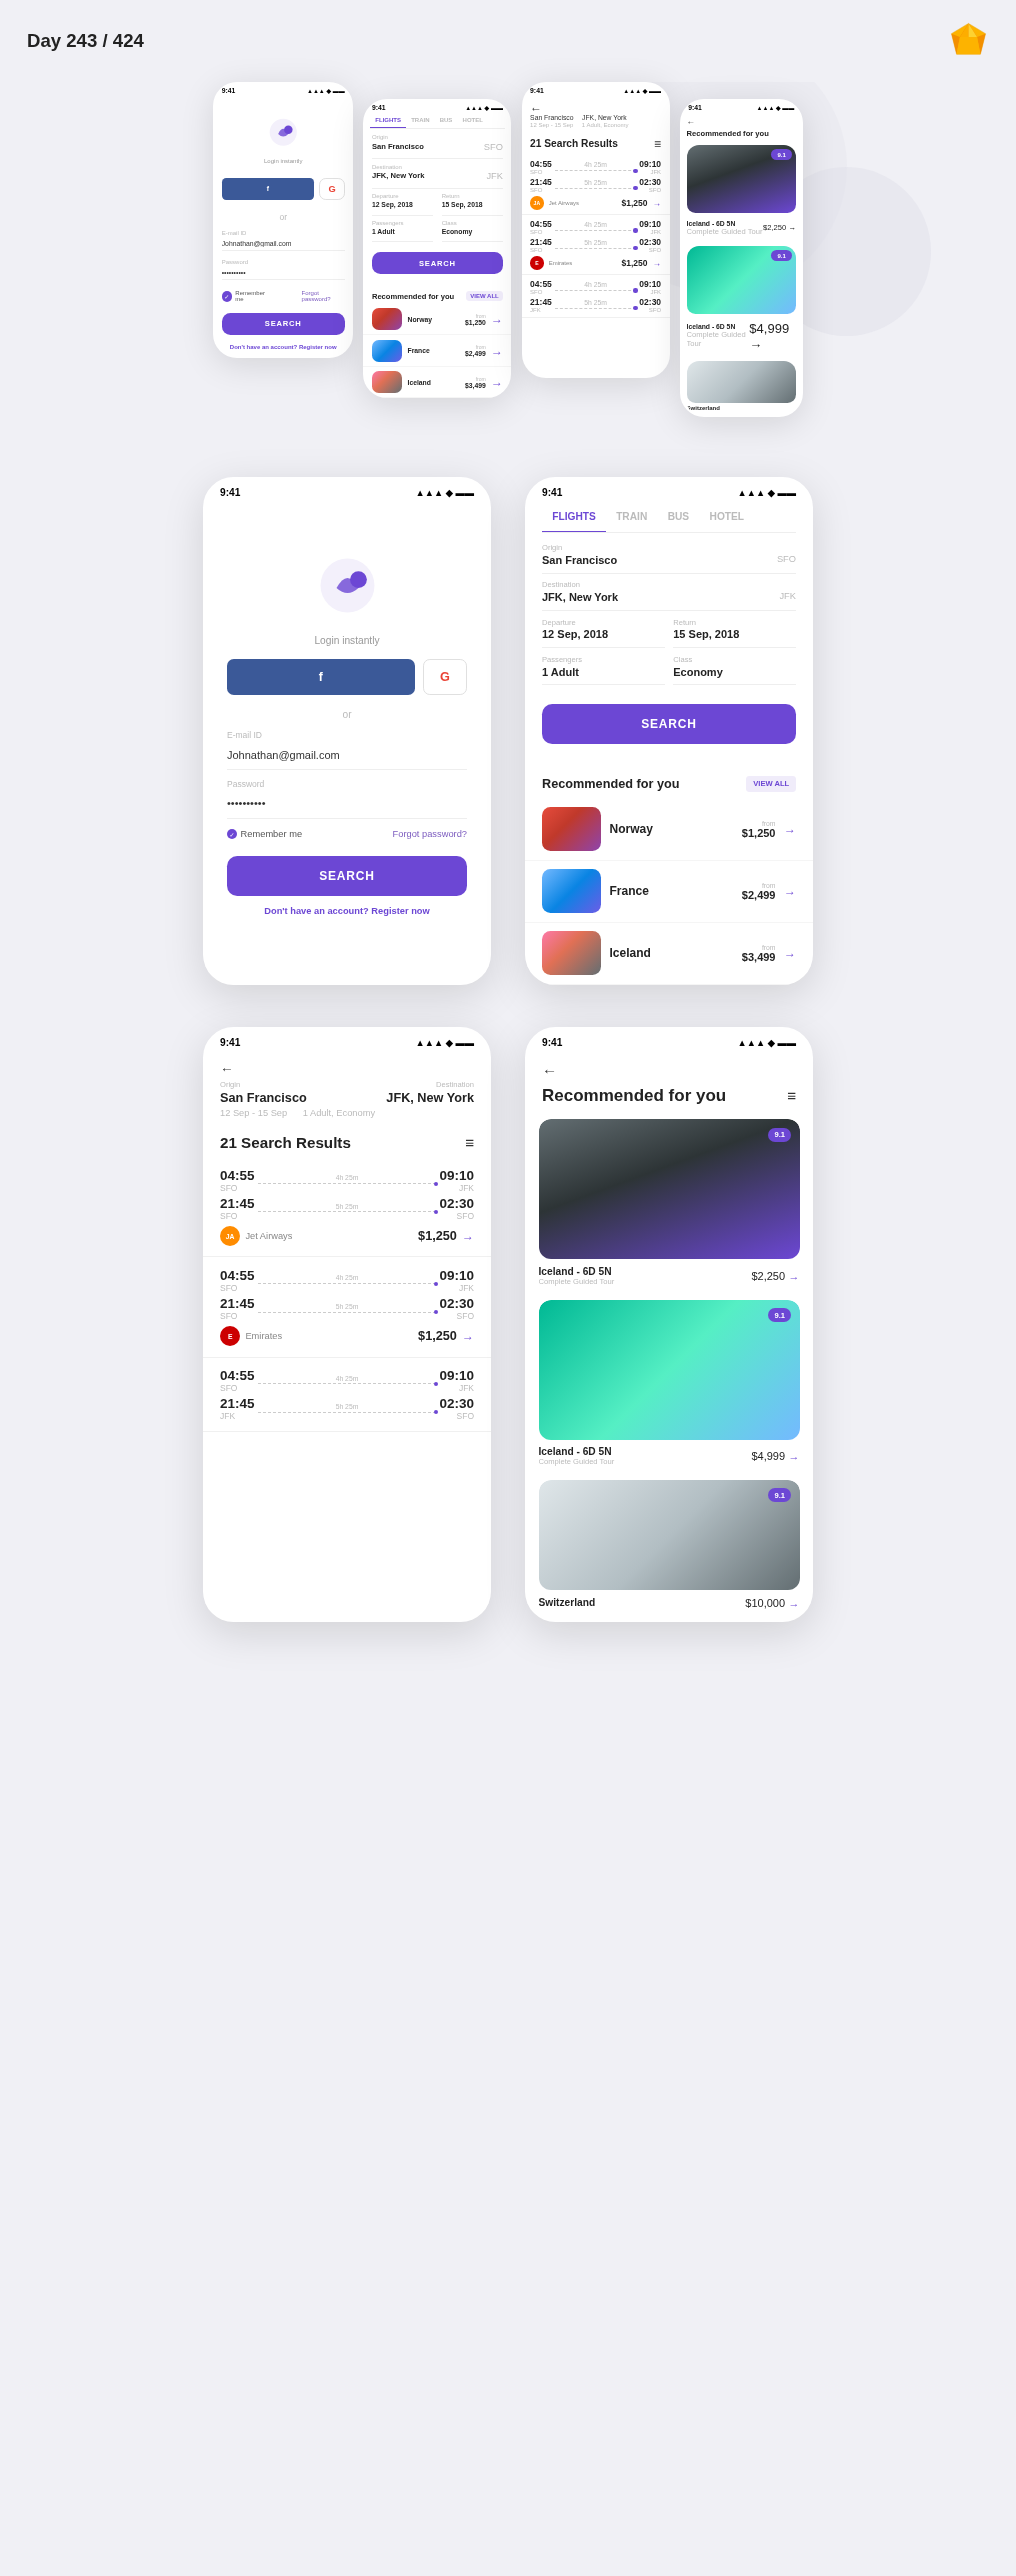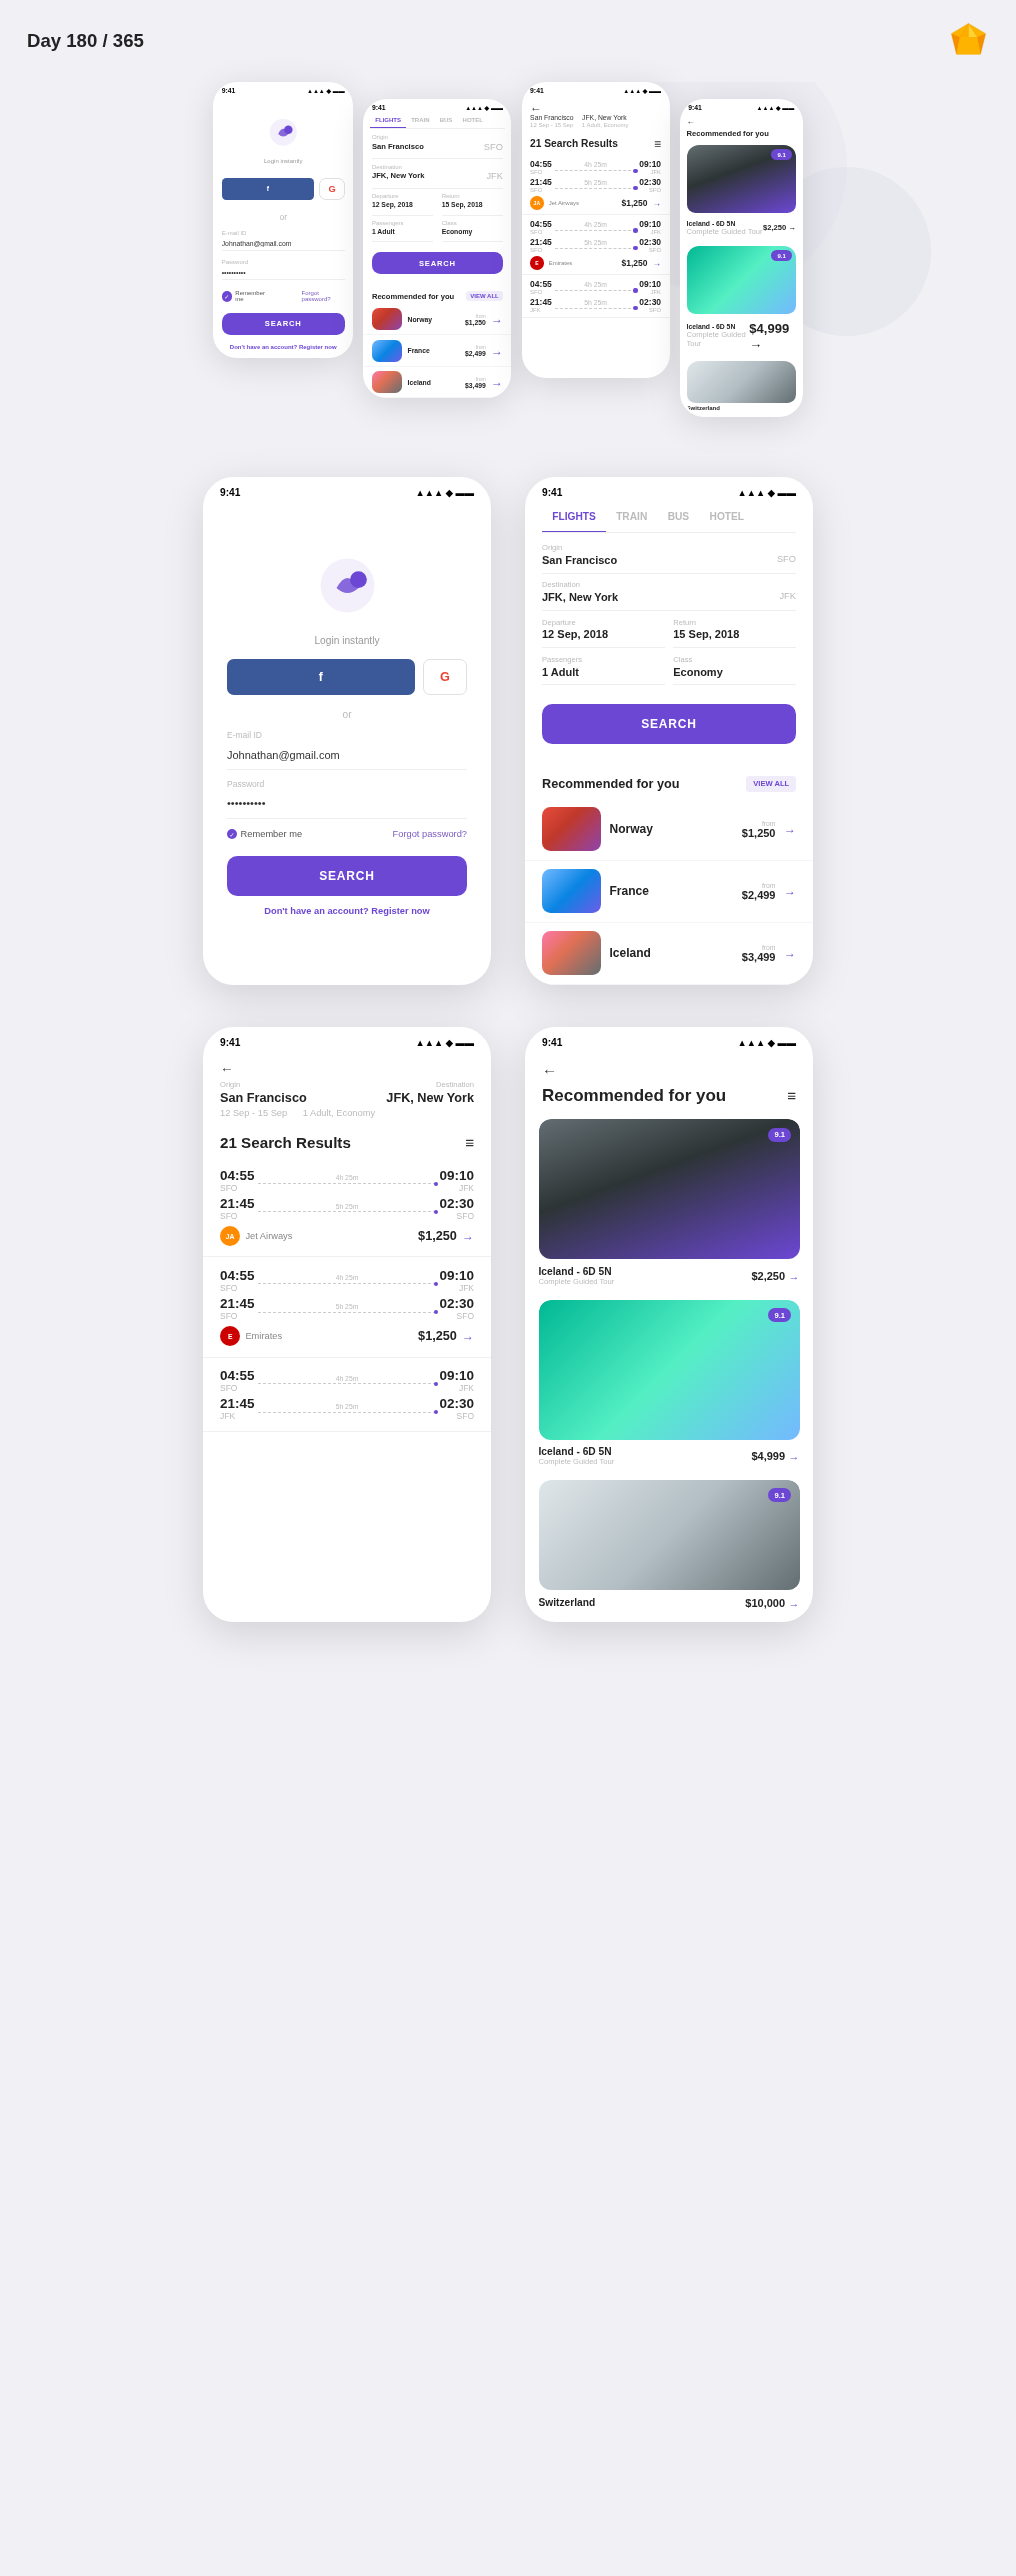--- a/index.html
+++ b/index.html
@@ -396,21 +396,21 @@
       font-size: 10.2px;
       font-weight: 700;
       color: #222;
     }
     .card-tour {
       font-size: 7.6px;
       color: #bbb;
     }
     .card-price {
       font-size: 11px;
-      font-weight: 700;
+      font-weight: 400;
       color: #222;
       display: flex;
       align-items: center;
       gap: 3.4px;
     }
 
     
     .img-norway { background: linear-gradient(135deg, #e74c3c 0%, #c0392b 40%, #8e44ad 100%); }
     .img-france { background: linear-gradient(135deg, #74b9ff 0%, #0984e3 50%, #6c5ce7 100%); }
     .img-iceland-1 { background: linear-gradient(135deg, #fd79a8 0%, #e17055 40%, #636e72 100%); }
@@ -510,21 +510,21 @@
       border-radius: 50%;
       position: absolute;
       right: -1.7px;
       top: -2.5px;
     }
   </style>
 </head>
 <body>
 
 <div class="page-header">
-  <span class="page-title">Day 180 / 365</span>
+  <span class="page-title">Day 243 / 424</span>
   <div class="sketch-badge">
     <svg width="41" height="41" viewBox="0 0 48 48">
       <polygon points="24,4 44,16 38,40 10,40 4,16" fill="#FDB300" stroke="#E9A100" stroke-width="0.5"></polygon>
       <polygon points="24,4 14,20 34,20" fill="#EA6C00" opacity="0.7"></polygon>
       <polygon points="4,16 14,20 10,40" fill="#EA6C00" opacity="0.5"></polygon>
       <polygon points="44,16 34,20 38,40" fill="#EA6C00" opacity="0.5"></polygon>
       <polygon points="14,20 34,20 38,40 10,40" fill="#FDB300" opacity="0.9"></polygon>
       <polygon points="24,4 14,20 24,20" fill="#FDAD00"></polygon>
       <polygon points="24,4 34,20 24,20" fill="#FDD231"></polygon>
     </svg>

